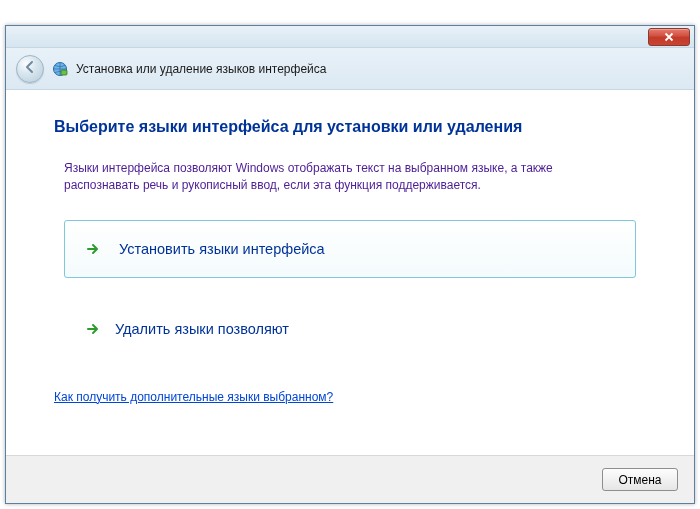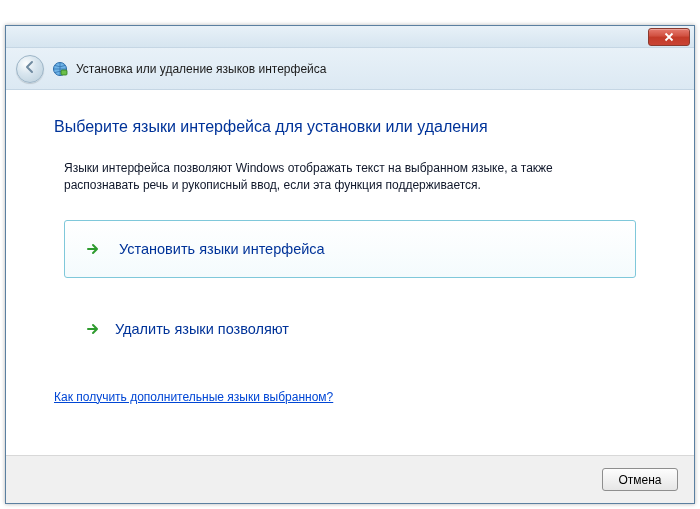--- a/index.html
+++ b/index.html
@@ -74,26 +74,26 @@
     }
     .content {
       flex: 1;
       padding: 28px 48px 10px 48px;
       display: flex;
       flex-direction: column;
     }
     .page-title {
       font-size: 16px;
       color: #003399;
-      font-weight: 400;
+      font-weight: 700;
       margin-bottom: 24px;
     }
     .description {
       font-size: 12px;
-      color: #0f172a;
+      color: #4c1d95;
       line-height: 1.4;
       margin-bottom: 26px;
       padding-left: 10px;
       padding-right: 20px;
     }
     .option-btn {
       display: flex;
       align-items: center;
       gap: 14px;
       padding: 20px 20px;

